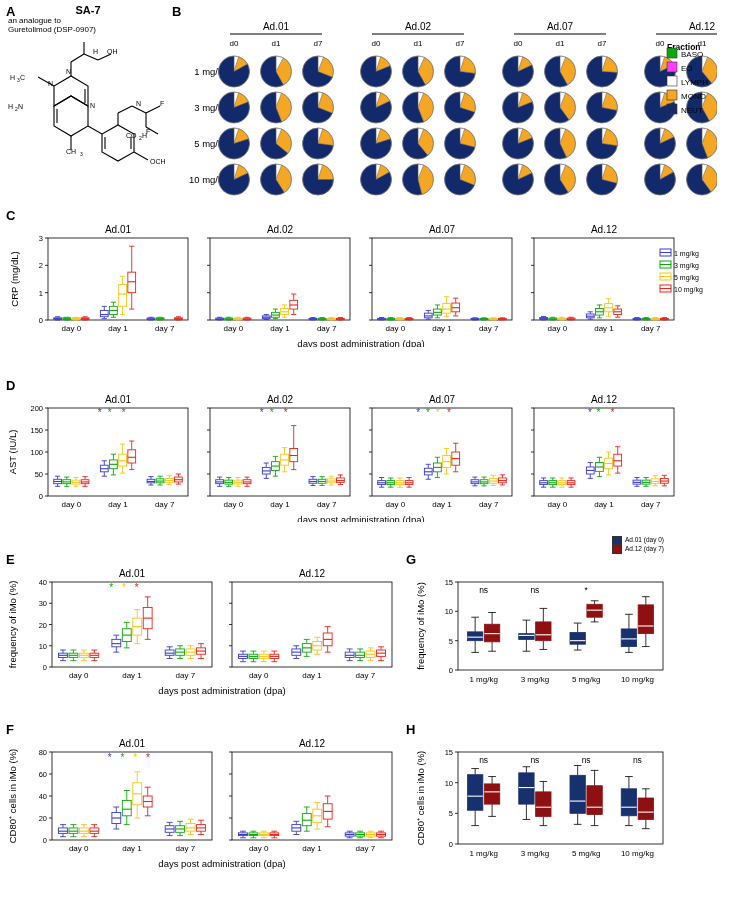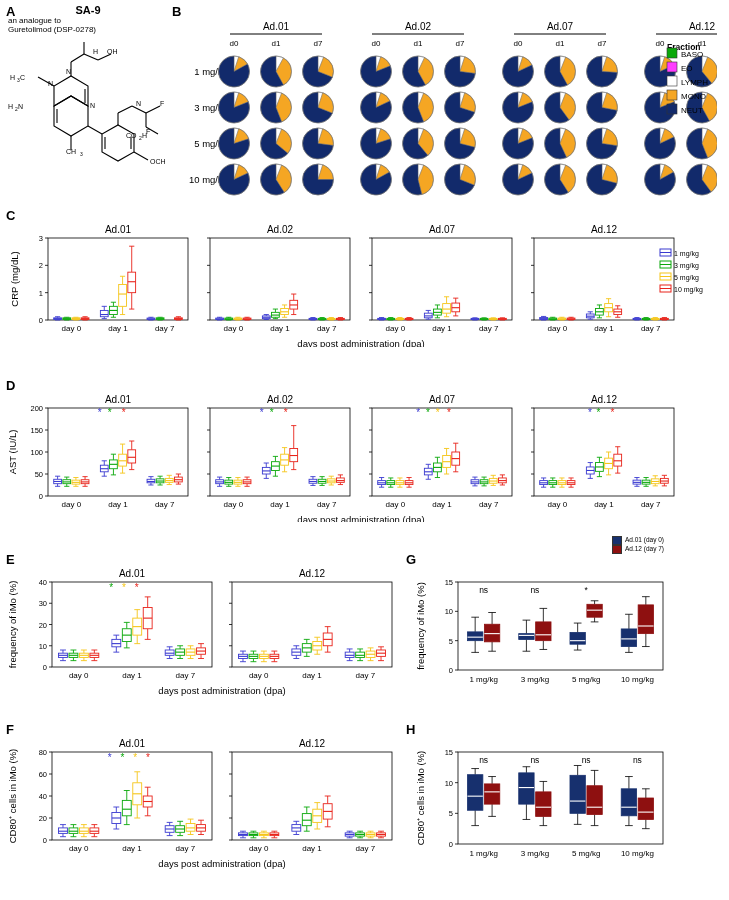--- a/index.html
+++ b/index.html
@@ -13,23 +13,23 @@
   #panelA .sub{font-size:8px;line-height:1.15;}
   
   #panelB{left:170px;top:4px;}
   .lgsw{display:inline-block;width:9px;height:9px;border:0.5px solid #333;vertical-align:middle;margin-right:3px;}
 </style>
 </head>
 <body>
 
 <div class="panel-letter abs" style="left:6px;top:4px;">A</div>
 <div class="abs" id="panelA">
-  <div class="name">SA-9</div>
+  <div class="name">SA-7</div>
   <div class="sub">an analogue to</div>
-  <div class="sub">Guretolimod (DSP-0278)</div>
+  <div class="sub">Guretolimod (DSP-0907)</div>
   <svg width="160" height="140" viewBox="0 0 160 140">
     <g stroke="#000" stroke-width="1.1" fill="none">
 
       <polygon points="46,72 46,92 63,102 80,92 80,72 63,62"></polygon>
       <polygon points="46,52 46,72 63,62 80,72 80,52 63,42"></polygon>
       <line x1="49" y1="75" x2="49" y2="89"></line>
       <line x1="77" y1="55" x2="77" y2="69"></line>
 
       <line x1="46" y1="52" x2="30" y2="43"></line>
       <line x1="63" y1="42" x2="63" y2="28"></line>

